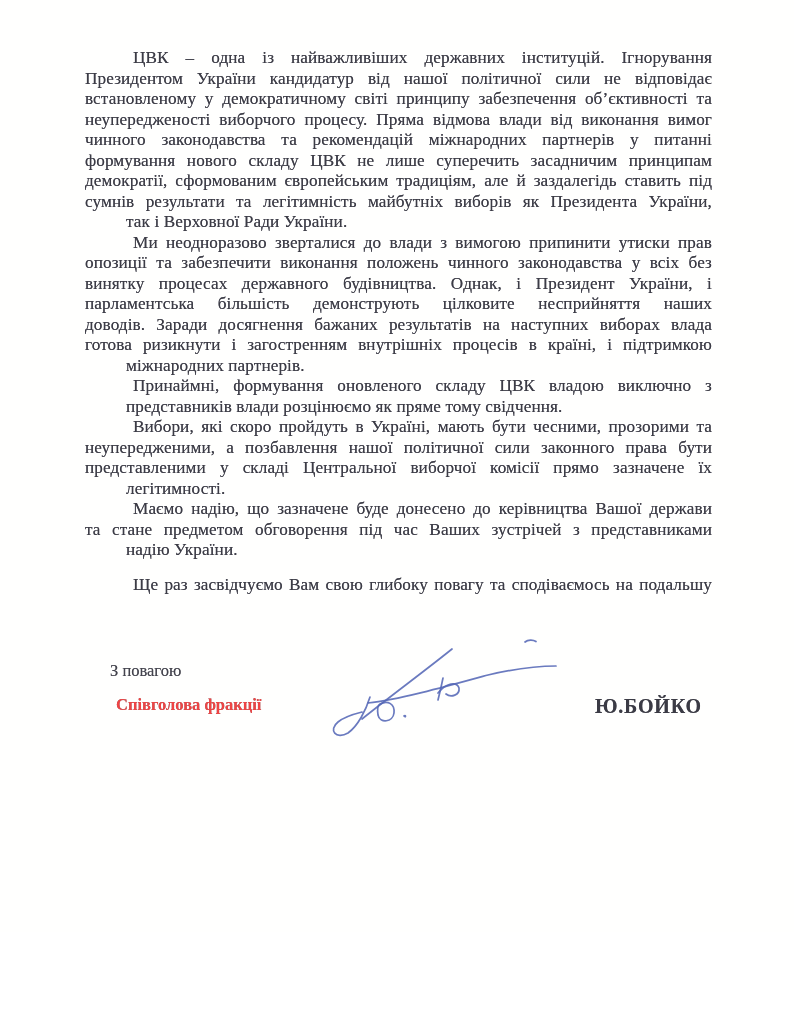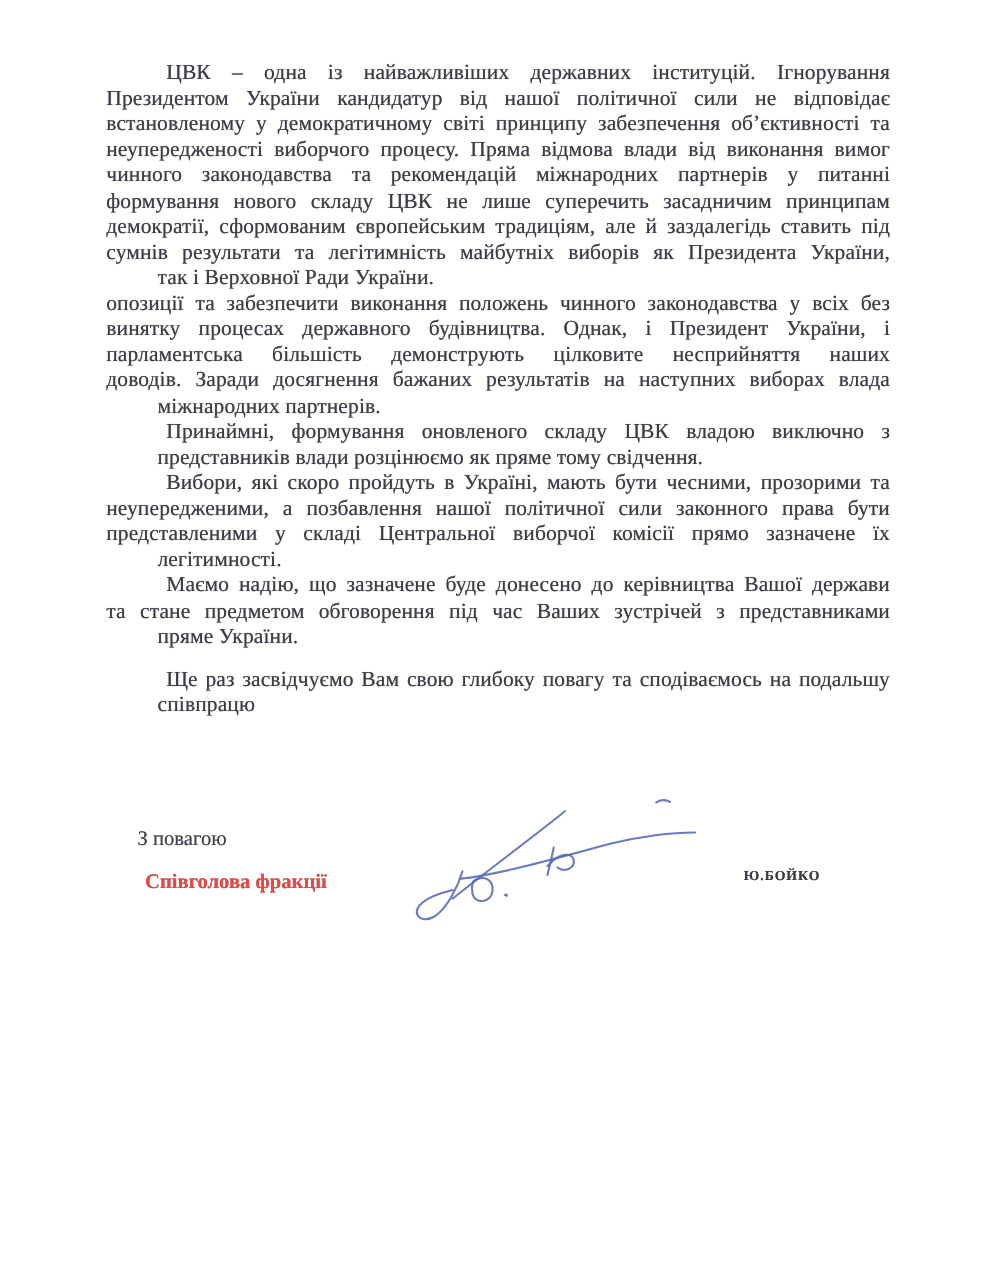--- a/index.html
+++ b/index.html
@@ -49,21 +49,21 @@
     top: 695px;
     font-size: 16.5px;
     font-weight: 700;
     color: #ef4444;
     text-shadow: 0 0 0.5px rgba(59,59,69,0.7);
   }
   .signer-name {
     position: absolute;
     left: 595px;
     top: 695px;
-    font-size: 11px;
+    font-size: 20px;
     font-weight: 700;
     letter-spacing: 0.8px;
     color: #3b3b45;
     text-shadow: 0 0 0.5px rgba(59,59,69,0.7);
   }
   .signature-svg {
     position: absolute;
     left: 318px;
     top: 628px;
     width: 240px;
@@ -94,36 +94,37 @@
   <div class="letter-body" id="letter-body">
       <div class="line first">ЦВК – одна із найважливіших державних інституцій. Ігнорування</div>
       <div class="line">Президентом України кандидатур від нашої політичної сили не відповідає</div>
       <div class="line">встановленому у демократичному світі принципу забезпечення об’єктивності та</div>
       <div class="line">неупередженості виборчого процесу. Пряма відмова влади від виконання вимог</div>
       <div class="line">чинного законодавства та рекомендацій міжнародних партнерів у питанні</div>
       <div class="line">формування нового складу ЦВК не лише суперечить засадничим принципам</div>
       <div class="line">демократії, сформованим європейським традиціям, але й заздалегідь ставить під</div>
       <div class="line">сумнів результати та легітимність майбутніх виборів як Президента України,</div>
       <div class="line last">так і Верховної Ради України.</div>
+      <div class="line first">Ми неодноразово зверталися до влади з вимогою припинити утиски прав</div>
       <div class="line">опозиції та забезпечити виконання положень чинного законодавства у всіх без</div>
       <div class="line">винятку процесах державного будівництва. Однак, і Президент України, і</div>
       <div class="line">парламентська більшість демонструють цілковите несприйняття наших</div>
       <div class="line">доводів. Заради досягнення бажаних результатів на наступних виборах влада</div>
+      <div class="line">готова ризикнути і загостренням внутрішніх процесів в країні, і підтримкою</div>
       <div class="line last">міжнародних партнерів.</div>
       <div class="line first">Принаймні, формування оновленого складу ЦВК владою виключно з</div>
       <div class="line last">представників влади розцінюємо як пряме тому свідчення.</div>
       <div class="line first">Вибори, які скоро пройдуть в Україні, мають бути чесними, прозорими та</div>
       <div class="line">неупередженими, а позбавлення нашої політичної сили законного права бути</div>
       <div class="line">представленими у складі Центральної виборчої комісії прямо зазначене їх</div>
       <div class="line last">легітимності.</div>
       <div class="line first">Маємо надію, що зазначене буде донесено до керівництва Вашої держави</div>
       <div class="line">та стане предметом обговорення під час Ваших зустрічей з представниками</div>
-      <div class="line last">пряме України.</div>
+      <div class="line last">надію України.</div>
       <div class="line first gap">Ще раз засвідчуємо Вам свою глибоку повагу та сподіваємось на подальшу</div>
-      <div class="line last">співпрацю</div>
     </div>
 
   <div class="salutation">З повагою</div>
 
   <div class="signer-title">Співголова фракції</div>
 
   <svg class="signature-svg" id="signature-svg" viewBox="0 0 240 120" xmlns="http://www.w3.org/2000/svg">
 
     <path d="M 50 75 C 80 72, 130 58, 170 47 C 200 40, 225 38, 238 38" stroke="#5568b6"></path>
 

